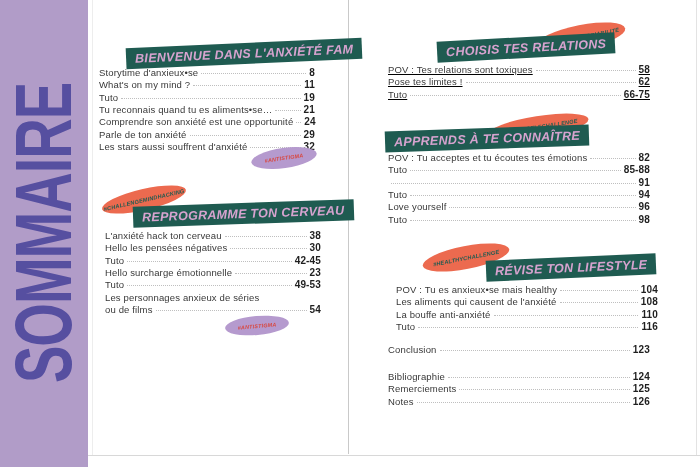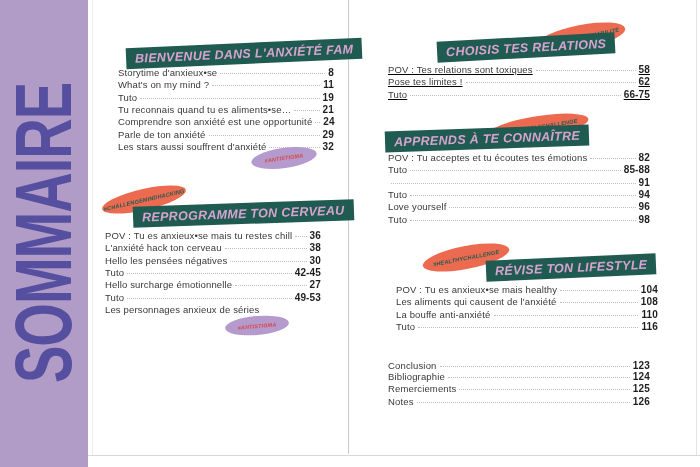--- a/index.html
+++ b/index.html
@@ -53,21 +53,21 @@
   <div class="sommaire">SOMMAIRE</div>
 </div>
 
 <div class="edge edge-left"></div>
 <div class="edge gutter"></div>
 <div class="edge edge-right"></div>
 <div class="edge edge-bottom"></div>
 
 <div class="header" style="left:126px;top:43px;transform:rotate(-2.5deg);">BIENVENUE DANS L'ANXIÉTÉ FAM</div>
 
-<div class="toc" style="left:118px;top:67px;width:216px;">
+<div class="toc" style="left:99px;top:67px;width:216px;">
   <div class="toc-row">
     <span class="toc-label">Storytime d'anxieux•se</span>
     <span class="toc-dots"></span>
     <span class="toc-page">8</span>
   </div>
   <div class="toc-row">
     <span class="toc-label">What's on my mind ?</span>
     <span class="toc-dots"></span>
     <span class="toc-page">11</span>
   </div>
@@ -99,53 +99,53 @@
 </div>
 
 <div class="sticker purple" style="left:251px;top:148px;width:66px;height:20px;transform:rotate(-8deg);">#ANTISTIGMA</div>
 
 <div class="sticker coral" style="left:101px;top:189px;width:86px;height:21px;transform:rotate(-13deg);">#CHALLENGEMINDHACKING</div>
 
 <div class="header" style="left:133px;top:203px;transform:rotate(-2deg);">REPROGRAMME TON CERVEAU</div>
 
 <div class="toc" style="left:105px;top:230px;width:216px;">
   <div class="toc-row">
-    <span class="toc-label">POV : Tu es anxieux•se mais tu restes chill</span>
-    <span class="toc-dots"></span>
-    <span class="toc-page">36</span>
-  </div>
-  <div class="toc-row">
     <span class="toc-label">L'anxiété hack ton cerveau</span>
     <span class="toc-dots"></span>
     <span class="toc-page">38</span>
   </div>
   <div class="toc-row">
     <span class="toc-label">Hello les pensées négatives</span>
     <span class="toc-dots"></span>
     <span class="toc-page">30</span>
   </div>
   <div class="toc-row">
     <span class="toc-label">Tuto</span>
     <span class="toc-dots"></span>
     <span class="toc-page">42-45</span>
   </div>
   <div class="toc-row">
     <span class="toc-label">Hello surcharge émotionnelle</span>
     <span class="toc-dots"></span>
-    <span class="toc-page">27</span>
+    <span class="toc-page">23</span>
   </div>
   <div class="toc-row">
     <span class="toc-label">Tuto</span>
     <span class="toc-dots"></span>
     <span class="toc-page">49-53</span>
   </div>
   <div class="toc-row no-leader">
     <span class="toc-label">Les personnages anxieux de séries</span>
 
   </div>
+  <div class="toc-row">
+    <span class="toc-label">ou de films</span>
+    <span class="toc-dots"></span>
+    <span class="toc-page">54</span>
+  </div>
 </div>
 
 <div class="sticker purple" style="left:225px;top:316px;width:64px;height:19px;transform:rotate(-5deg);">#ANTISTIGMA</div>
 
 <div class="sticker coral" style="left:536px;top:25px;width:90px;height:24px;transform:rotate(-11deg);">#CHALLENGESOCIABILITÉ</div>
 
 <div class="header" style="left:437px;top:37px;transform:rotate(-3deg);">CHOISIS TES RELATIONS</div>
 
 <div class="toc" style="left:388px;top:64px;width:262px;text-decoration:underline;">
   <div class="toc-row">
@@ -221,21 +221,21 @@
     <span class="toc-dots"></span>
     <span class="toc-page">110</span>
   </div>
   <div class="toc-row">
     <span class="toc-label">Tuto</span>
     <span class="toc-dots"></span>
     <span class="toc-page">116</span>
   </div>
 </div>
 
-<div class="toc" style="left:388px;top:344px;width:262px;margin-top:16px;">
+<div class="toc" style="left:388px;top:344px;width:262px;">
   <div class="toc-row">
     <span class="toc-label">Conclusion</span>
     <span class="toc-dots"></span>
     <span class="toc-page">123</span>
   </div>
 </div>
 
 <div class="toc" style="left:388px;top:371px;width:262px;">
   <div class="toc-row">
     <span class="toc-label">Bibliographie</span>

